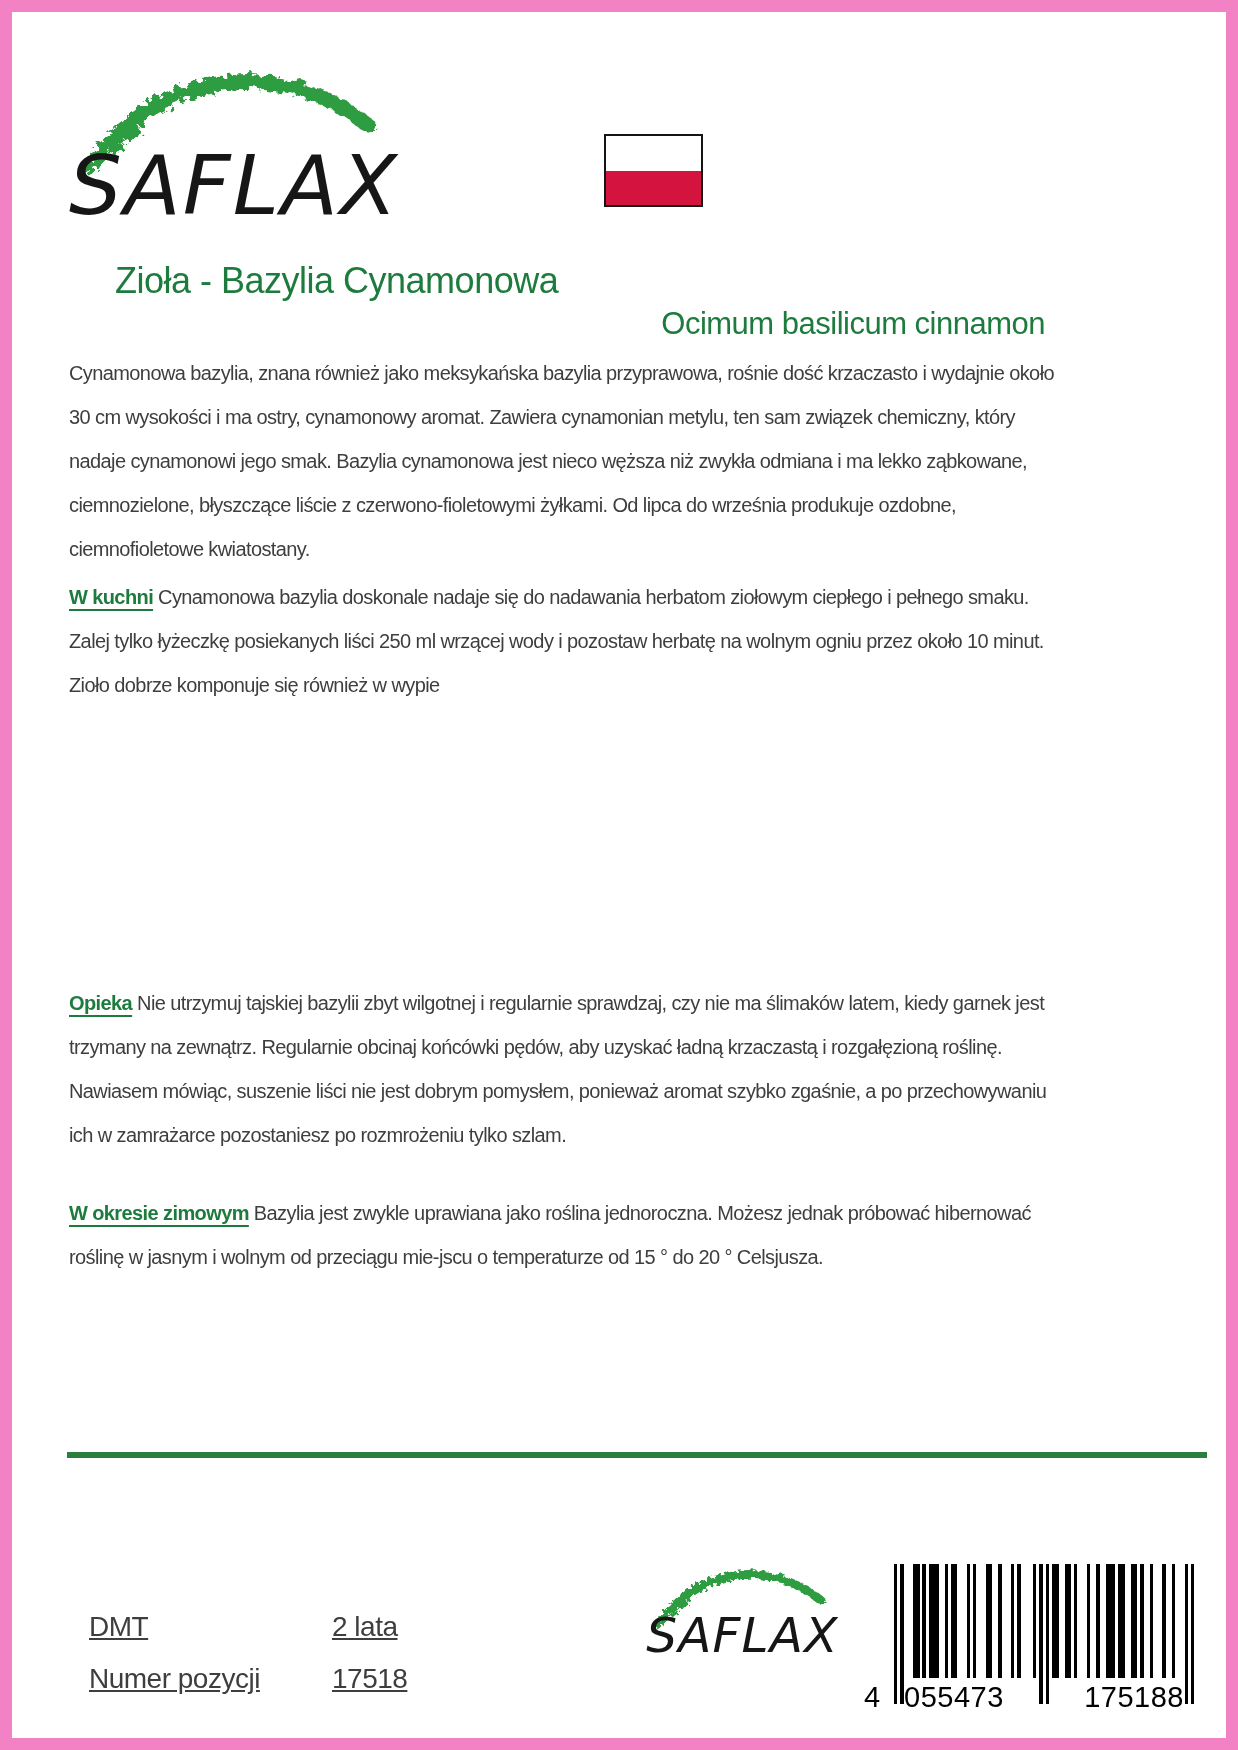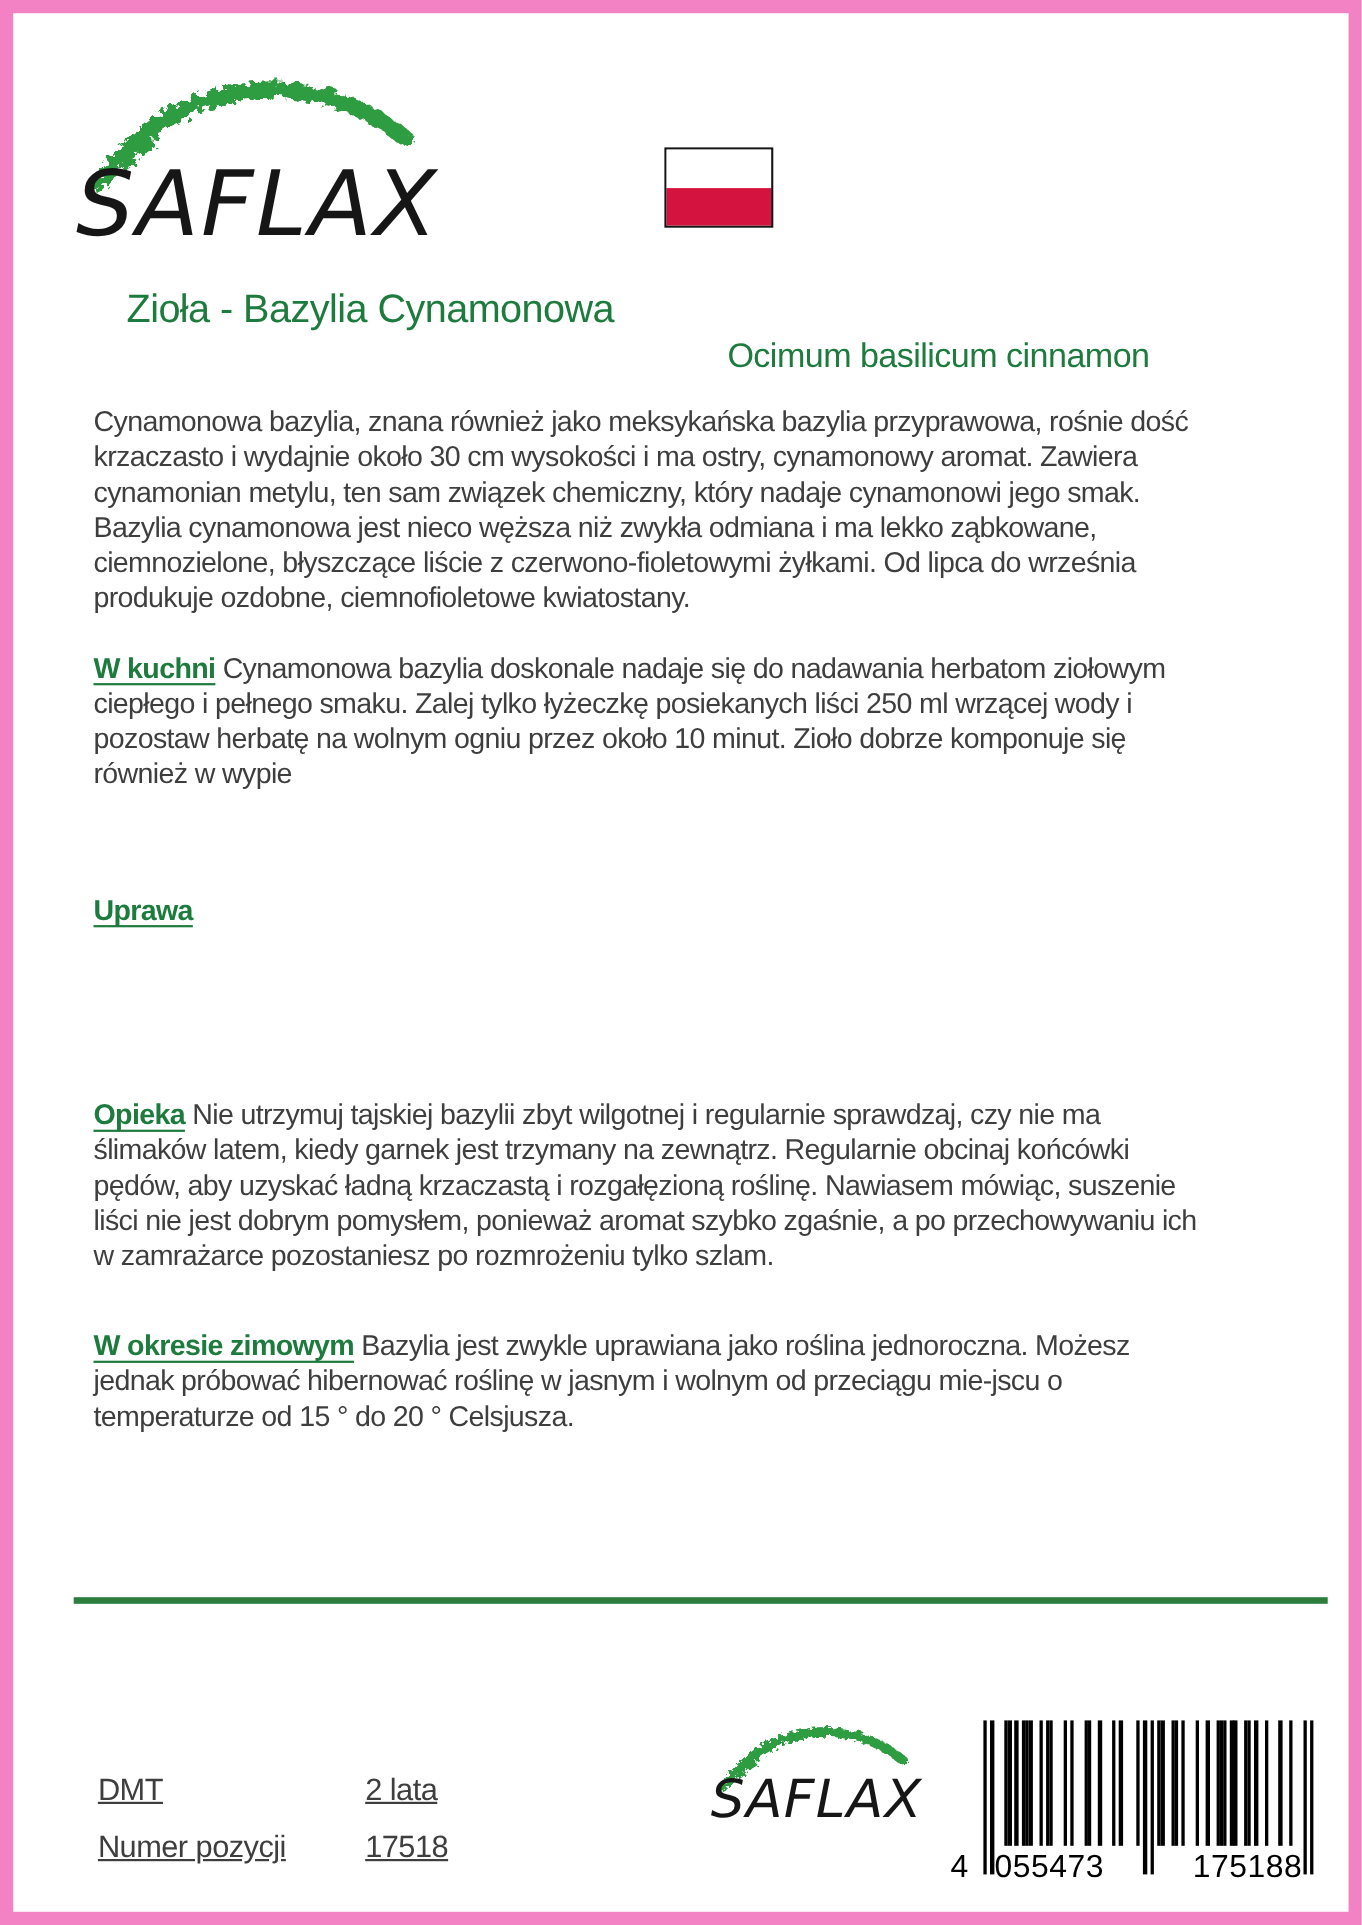--- a/index.html
+++ b/index.html
@@ -33,22 +33,22 @@
     color:var(--green,#1e7b3e);
     margin-left:46px;
   }
   .botanical{
     position:absolute;top:294px;right:181px;
     font-size:31px;letter-spacing:-0.5px;
     color:var(--green,#1e7b3e);
     white-space:nowrap;
   }
   .para{
-    position:absolute;left:57px;width:1005px;margin:16px;
-    font-size:26px;line-height:32px;letter-spacing:-0.6px;
+    position:absolute;left:57px;width:1005px;margin:0;
+    font-size:20px;line-height:44px;letter-spacing:-0.6px;
     color:var(--body,#3e3e3e);
   }
   .sec-h{
     color:var(--green,#1e7b3e);font-weight:bold;
     text-decoration:underline;
     text-decoration-thickness:2px;
     text-underline-offset:5px;
   }
   .divider{
     position:absolute;left:55px;top:1440px;
@@ -99,21 +99,20 @@
 
   <div class="category-title">Zioła - Bazylia Cynamonowa</div>
 
   <div class="botanical">Ocimum basilicum cinnamon</div>
 
   <p class="para" style="top:339px">Cynamonowa bazylia, znana również jako meksykańska bazylia przyprawowa, rośnie dość krzaczasto i wydajnie około 30 cm wysokości i ma ostry, cynamonowy aromat. Zawiera cynamonian metylu, ten sam związek chemiczny, który nadaje cynamonowi jego smak. Bazylia cynamonowa jest nieco węższa niż zwykła odmiana i ma lekko ząbkowane, ciemnozielone, błyszczące liście z czerwono-fioletowymi żyłkami. Od lipca do września produkuje ozdobne, ciemnofioletowe kwiatostany.</p>
 
   <p class="para" style="top:563px"><span class="sec-h">W kuchni</span> <span>Cynamonowa bazylia doskonale nadaje się do nadawania herbatom ziołowym ciepłego i pełnego smaku. Zalej tylko łyżeczkę posiekanych liści 250 ml wrzącej wody i pozostaw herbatę na wolnym ogniu przez około 10 minut. Zioło dobrze komponuje się również w wypie</span></p>
 
 
-  <p class="para" style="top:783px"><span class="sec-h">Uprawa</span> <span></span></p>
 
 
   <p class="para" style="top:969px"><span class="sec-h">Opieka</span> <span>Nie utrzymuj tajskiej bazylii zbyt wilgotnej i regularnie sprawdzaj, czy nie ma ślimaków latem, kiedy garnek jest trzymany na zewnątrz. Regularnie obcinaj końcówki pędów, aby uzyskać ładną krzaczastą i rozgałęzioną roślinę. Nawiasem mówiąc, suszenie liści nie jest dobrym pomysłem, ponieważ aromat szybko zgaśnie, a po przechowywaniu ich w zamrażarce pozostaniesz po rozmrożeniu tylko szlam.</span></p>
 
   <p class="para" style="top:1179px"><span class="sec-h">W okresie zimowym</span> <span>Bazylia jest zwykle uprawiana jako roślina jednoroczna. Możesz jednak próbować hibernować roślinę w jasnym i wolnym od przeciągu mie-jscu o temperaturze od 15 ° do 20 ° Celsjusza.</span></p>
 
   <div class="divider"></div>
 
   <div class="f-text" style="left:77px;top:1599px">DMT</div>
   <div class="f-text" style="left:320px;top:1599px">2 lata</div>

